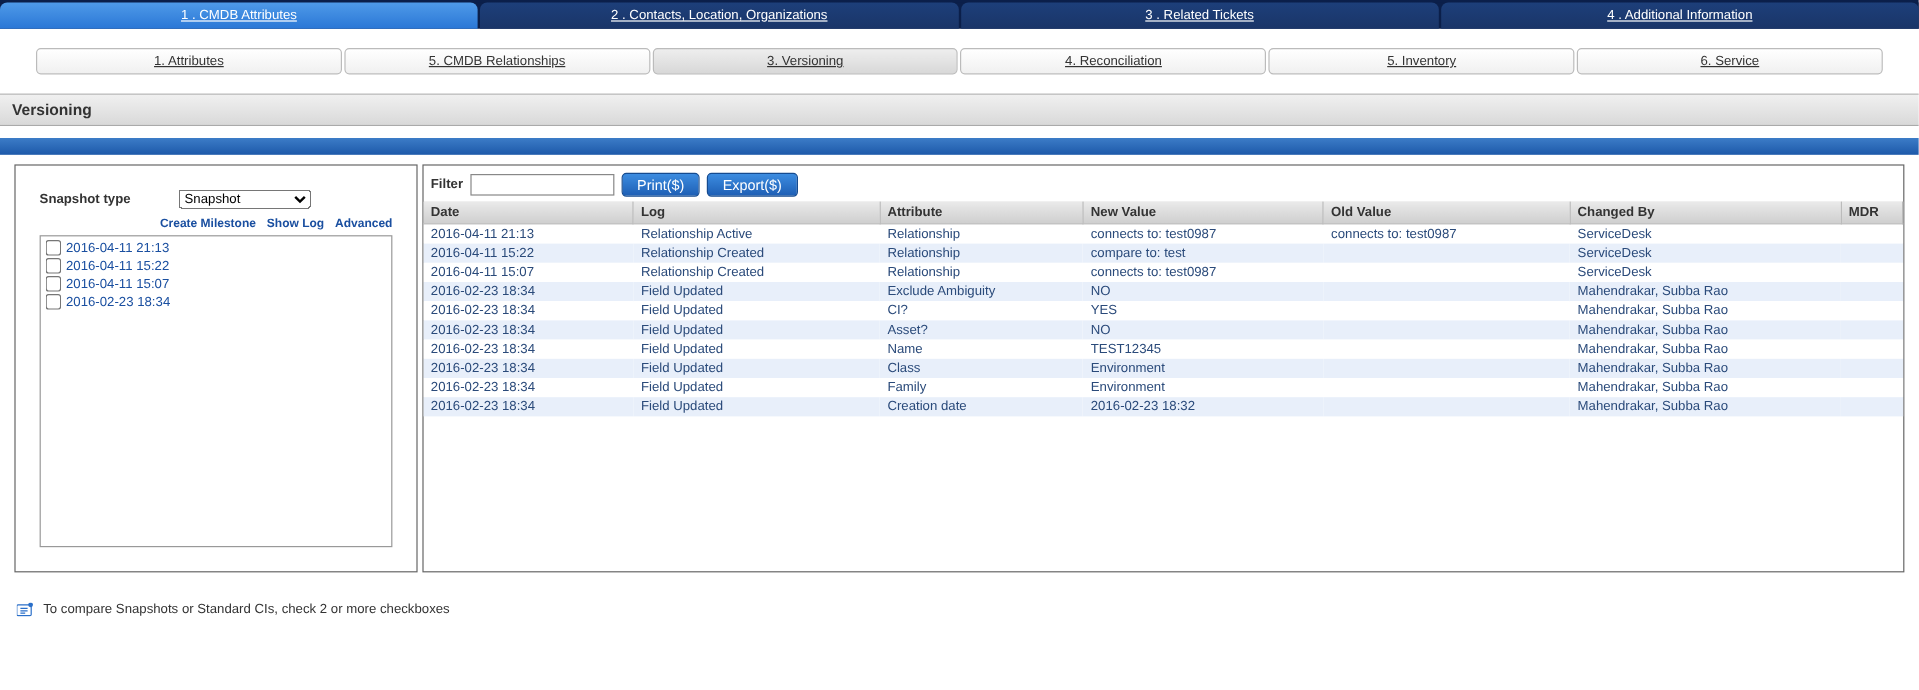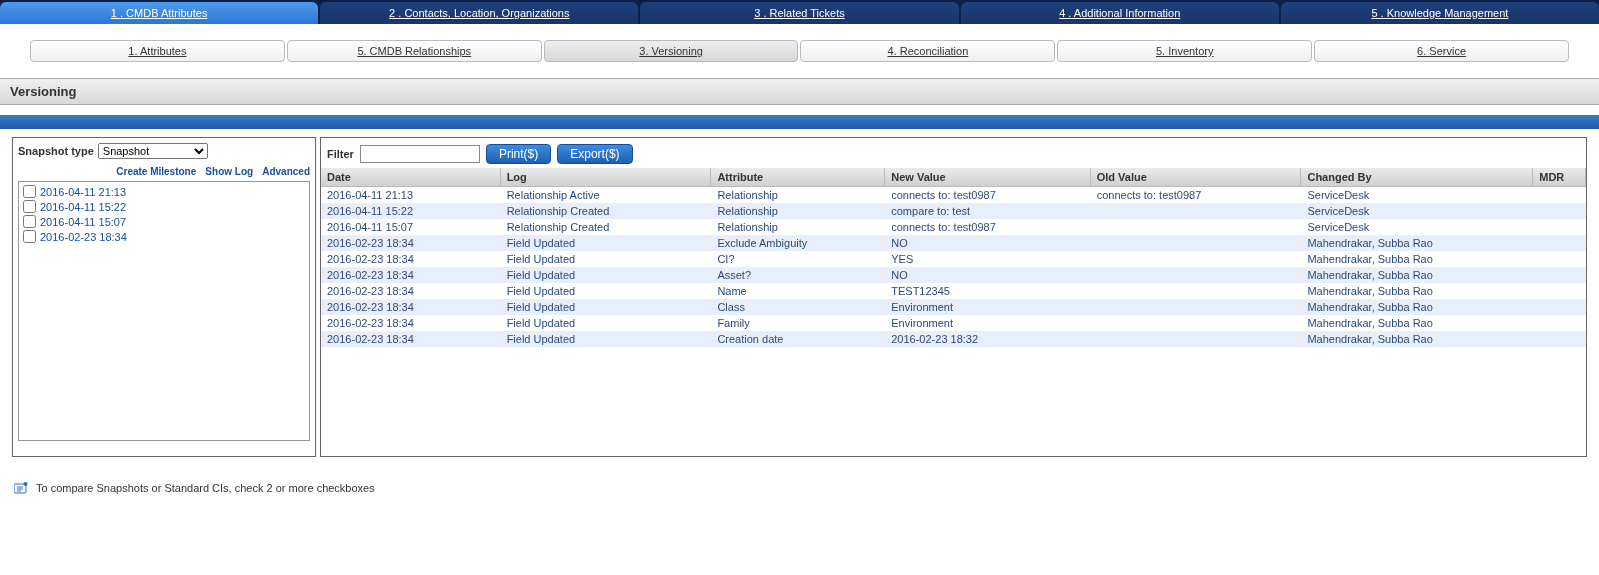--- a/index.html
+++ b/index.html
@@ -68,36 +68,37 @@
     height: 14px;
     background: linear-gradient(#3c7cc7, #1d59a9);
     margin: 10px 0 6px 0;
   }
   .main-area {
     display: flex;
     padding: 2px 12px 6px 12px;
     gap: 4px;
   }
   .left-panel {
-    width: 304px;
+    width: 336px;
     border: 1px solid #666;
     min-height: 320px;
-    padding: 5px;
+    padding: 20px;
     position: relative;
   }
   .snapshot-row {
     display: flex;
     align-items: center;
     gap: 4px;
     margin-bottom: 6px;
   }
   .snapshot-row label { font-weight: bold; font-size: 11px; }
   .snapshot-row select {
     font-size: 11px;
     width: 110px;
+    margin-left: 36px;
   }
   .left-actions {
     text-align: right;
     margin-bottom: 4px;
   }
   .left-actions a {
     color: #1a4fa0;
     font-weight: bold;
     font-size: 10px;
     margin-left: 6px;
@@ -200,21 +201,20 @@
 </style>
 </head>
 <body>
 
 <div class="topbar">
   <div class="primary-tabs" id="primary-tabs">
       <div class="primary-tab active">1 . CMDB Attributes</div>
       <div class="primary-tab">2 . Contacts, Location, Organizations</div>
       <div class="primary-tab">3 . Related Tickets</div>
       <div class="primary-tab">4 . Additional Information</div>
-      <div class="primary-tab">5 . Knowledge Management</div>
     </div>
 </div>
 <div class="secondary-tabs" id="secondary-tabs">
     <div class="secondary-tab">1. Attributes</div>
     <div class="secondary-tab">5. CMDB Relationships</div>
     <div class="secondary-tab active">3. Versioning</div>
     <div class="secondary-tab">4. Reconciliation</div>
     <div class="secondary-tab">5. Inventory</div>
     <div class="secondary-tab">6. Service</div>
   </div>

